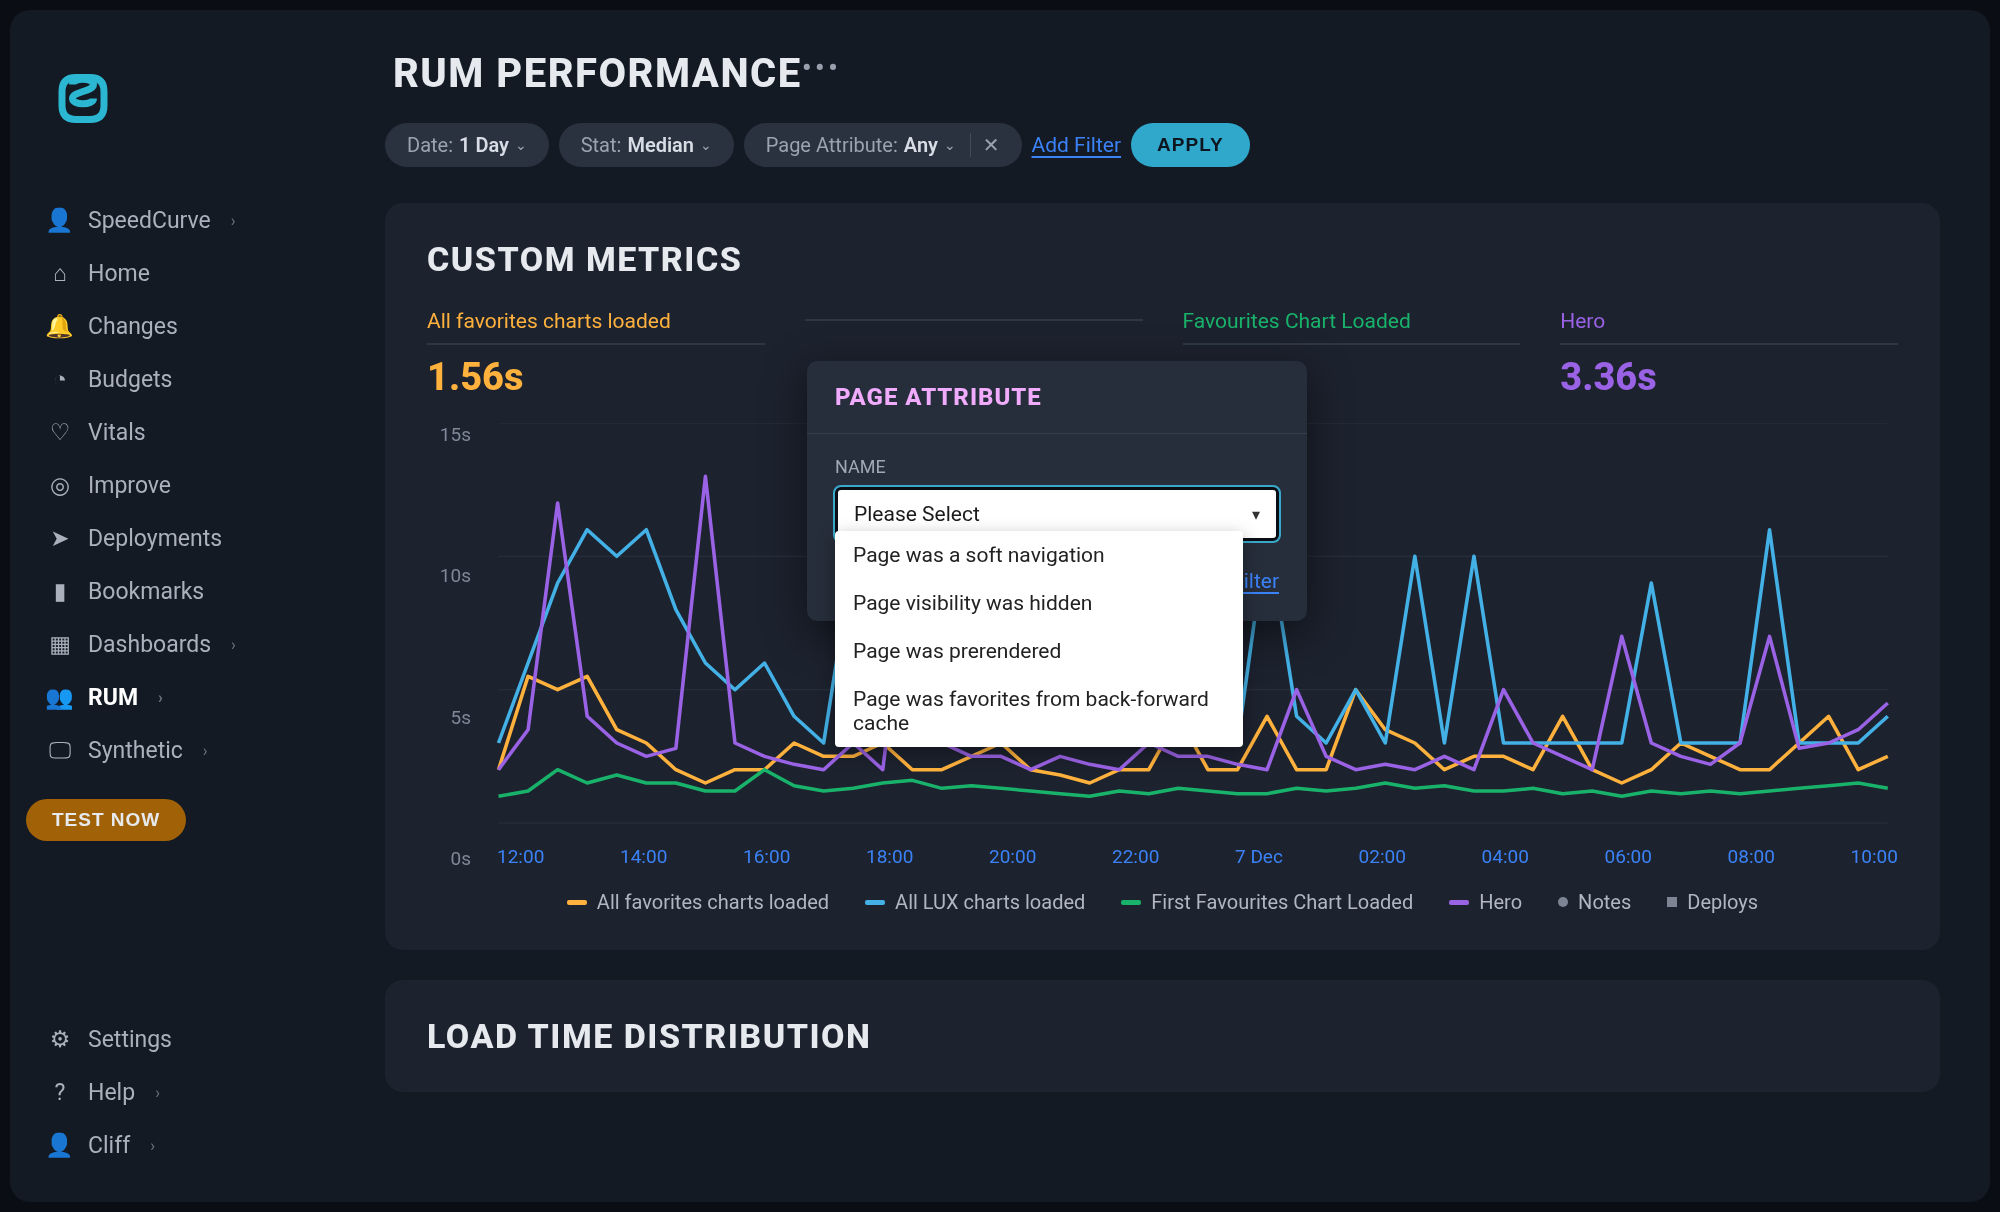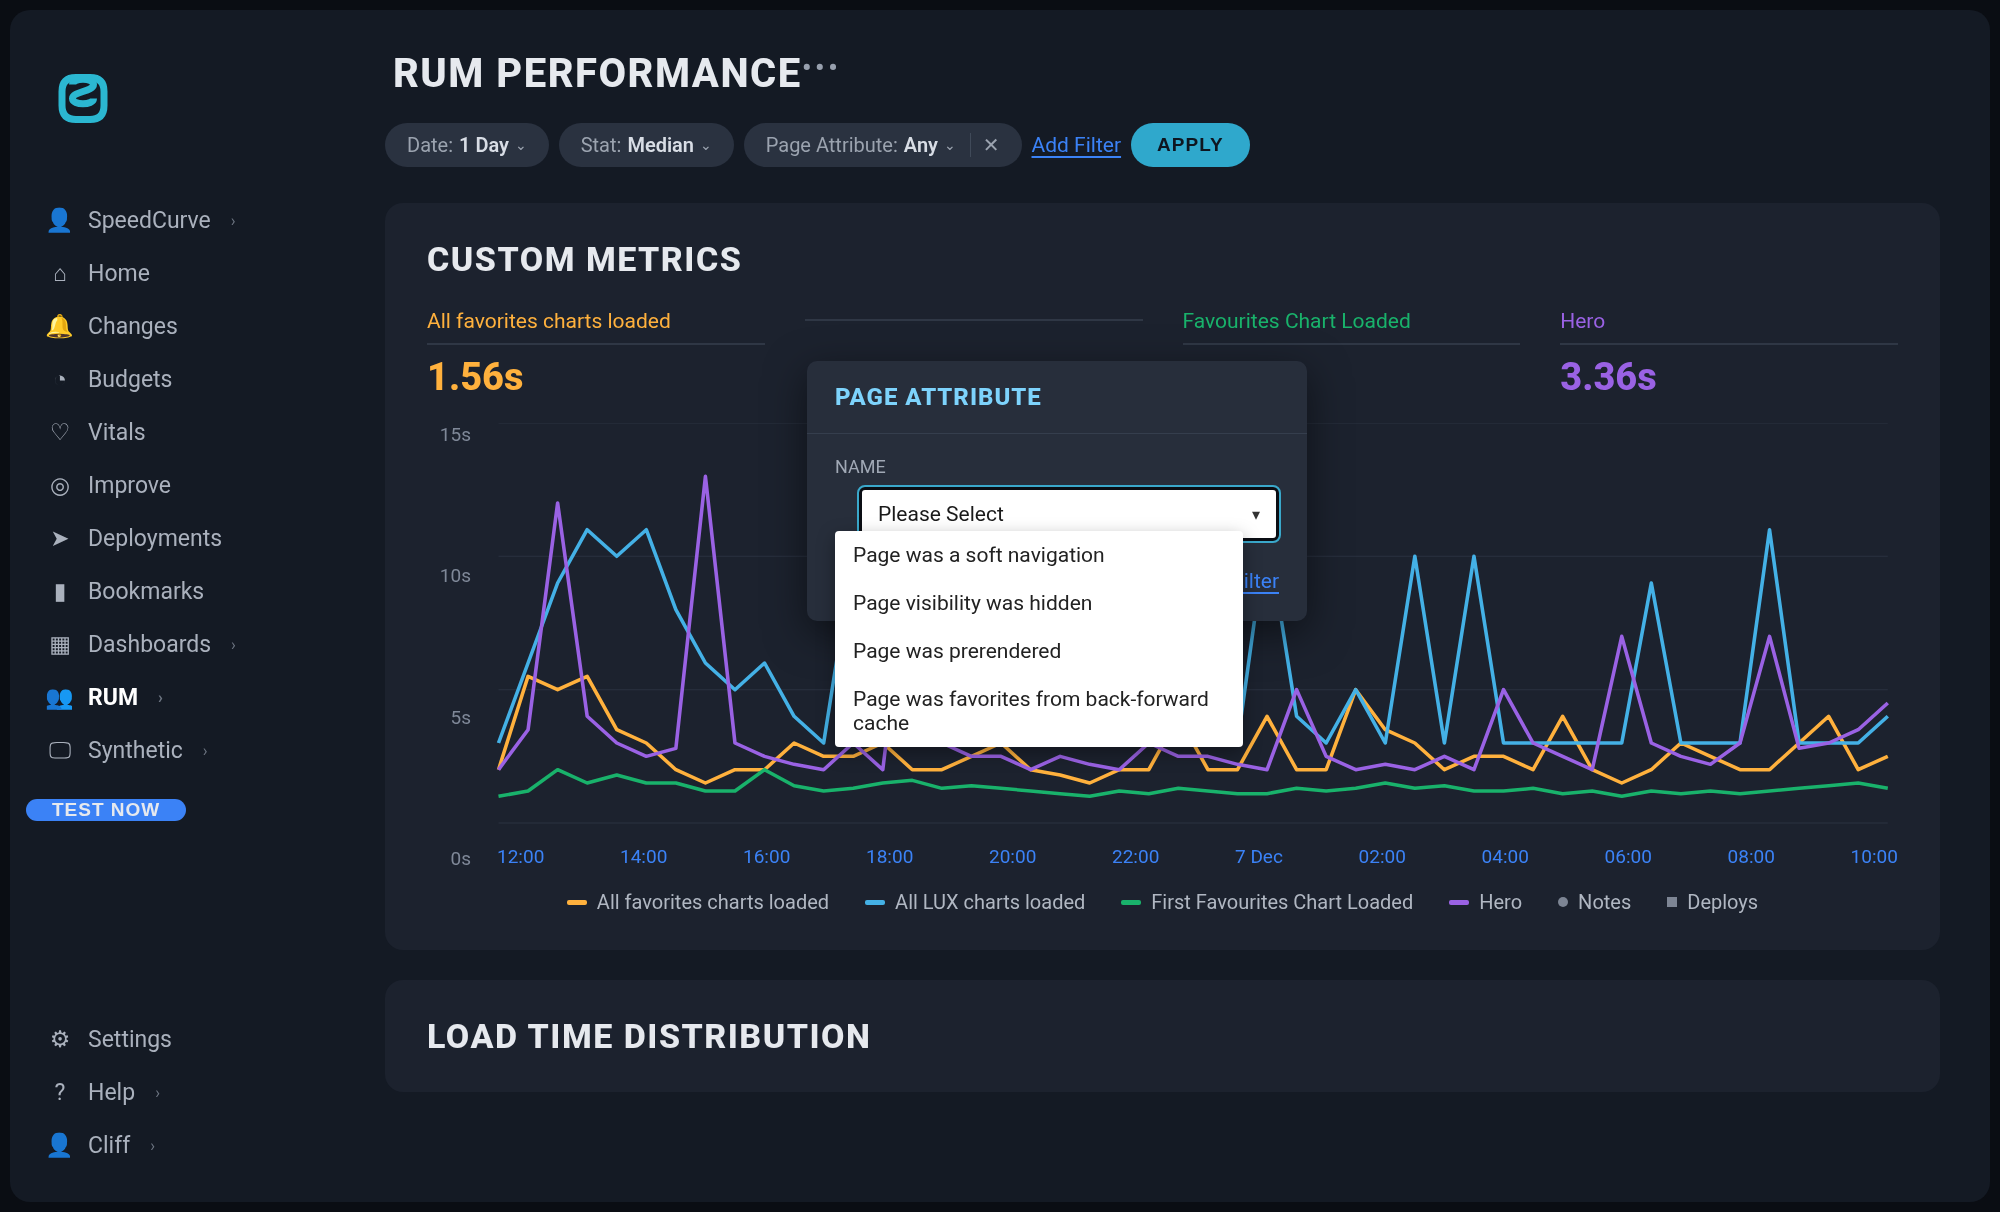--- a/index.html
+++ b/index.html
@@ -38,22 +38,22 @@
   border-radius: 10px;
   color: #aab1bd;
   font-size: 23px;
   cursor: pointer;
 }
 .nav-item.active { color: #fff; font-weight: 700; }
 .nav-item .icon { width: 24px; display: inline-flex; justify-content: center; }
 .nav-chevron { margin-left: 4px; color: #6d7582; font-size: 16px; }
 .sidebar-btn {
   margin: 22px 0 0 0;
-  padding: 0 26px;
-  background: #3b82f6;
+  padding: 10px 26px;
+  background: #a16207;
   border-radius: 22px;
   font-size: 19px;
   font-weight: 700;
   color: #e6e9ee;
   letter-spacing: 1px;
   border: none;
   cursor: pointer;
   align-self: flex-start;
 }
 .sidebar-bottom { margin-top: auto; }
@@ -101,24 +101,24 @@
 
 .popover {
   position: absolute;
   left: 380px; top: -62px;
   width: 500px;
   background: #272e3b;
   border-radius: 10px;
   box-shadow: 0 12px 40px rgba(0,0,0,.5);
   z-index: 20;
 }
-.popover-hdr { padding: 22px 28px; font-size: 24px; font-weight: 800; letter-spacing: 1px; border-bottom: 1px solid #353e4d; color: #7dd3fc; }
+.popover-hdr { padding: 22px 28px; font-size: 24px; font-weight: 800; letter-spacing: 1px; border-bottom: 1px solid #353e4d; color: #f0abfc; }
 .popover-body { padding: 22px 28px 28px; }
 .field-label { font-size: 18px; color: #a0a8b5; margin-bottom: 10px; display: block; }
-.select-box { background: #fff; border: 3px solid #0b0e14; outline: 2px solid #3aa8cb; border-radius: 6px; padding: 12px 16px; display: flex; justify-content: space-between; align-items: center; color: #1a1a1a; font-size: 21px; cursor: pointer; margin-left: 24px; }
+.select-box { background: #fff; border: 3px solid #0b0e14; outline: 2px solid #3aa8cb; border-radius: 6px; padding: 12px 16px; display: flex; justify-content: space-between; align-items: center; color: #1a1a1a; font-size: 21px; cursor: pointer; }
 .select-chev { font-size: 16px; color: #333; }
 .dropdown {
   position: absolute;
   left: 28px; right: 64px;
   top: 170px;
   background: #fff;
   color: #222;
   border-radius: 4px;
   box-shadow: 0 6px 18px rgba(0,0,0,.35);
   overflow: hidden;

